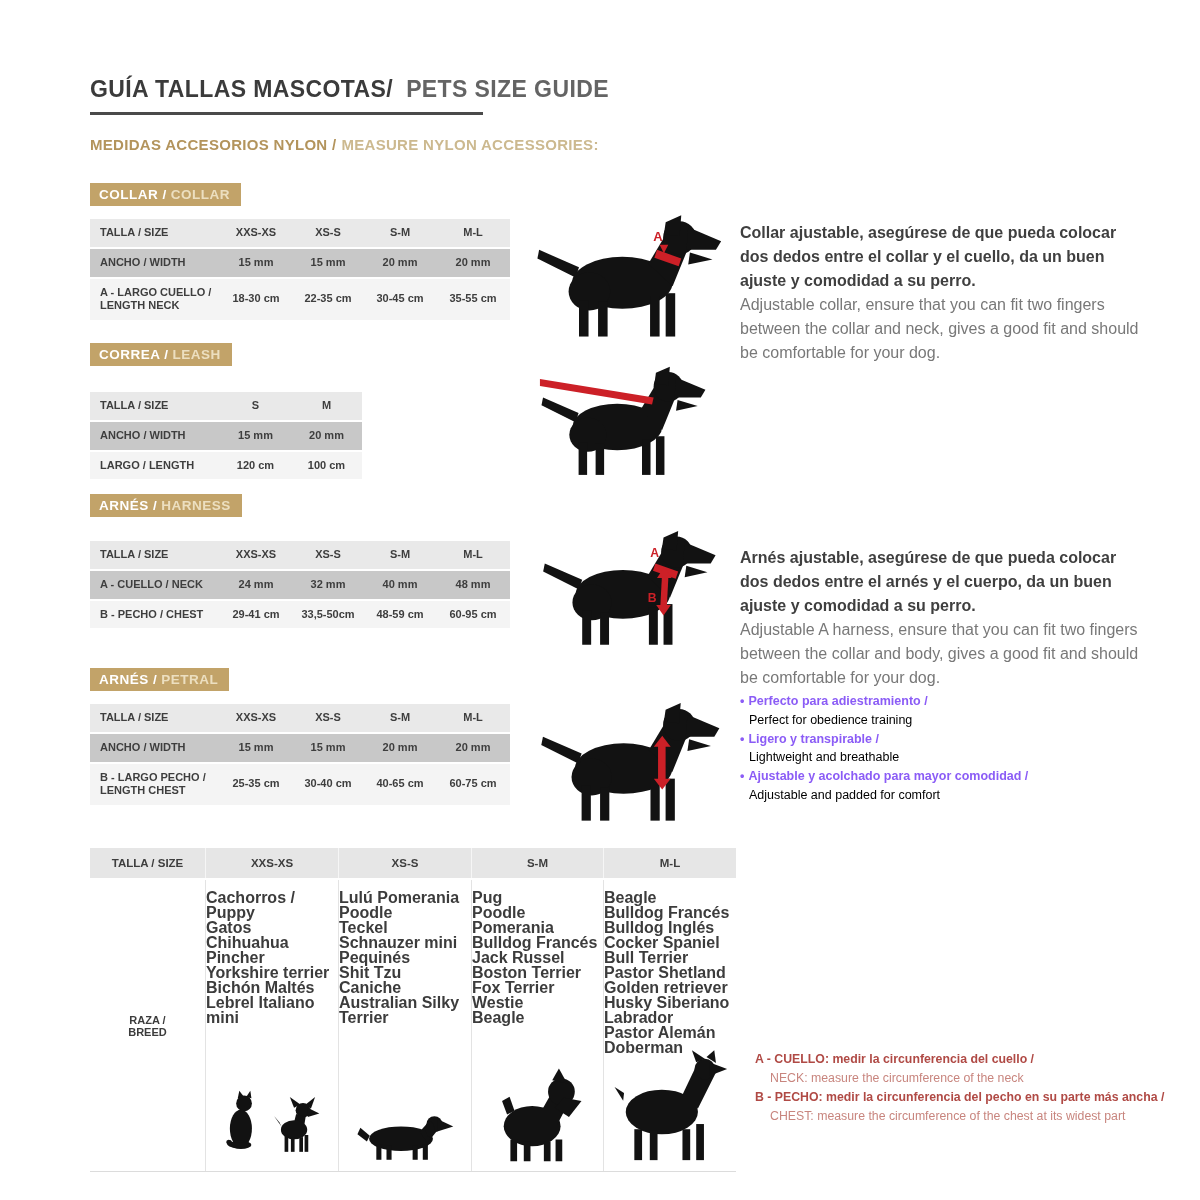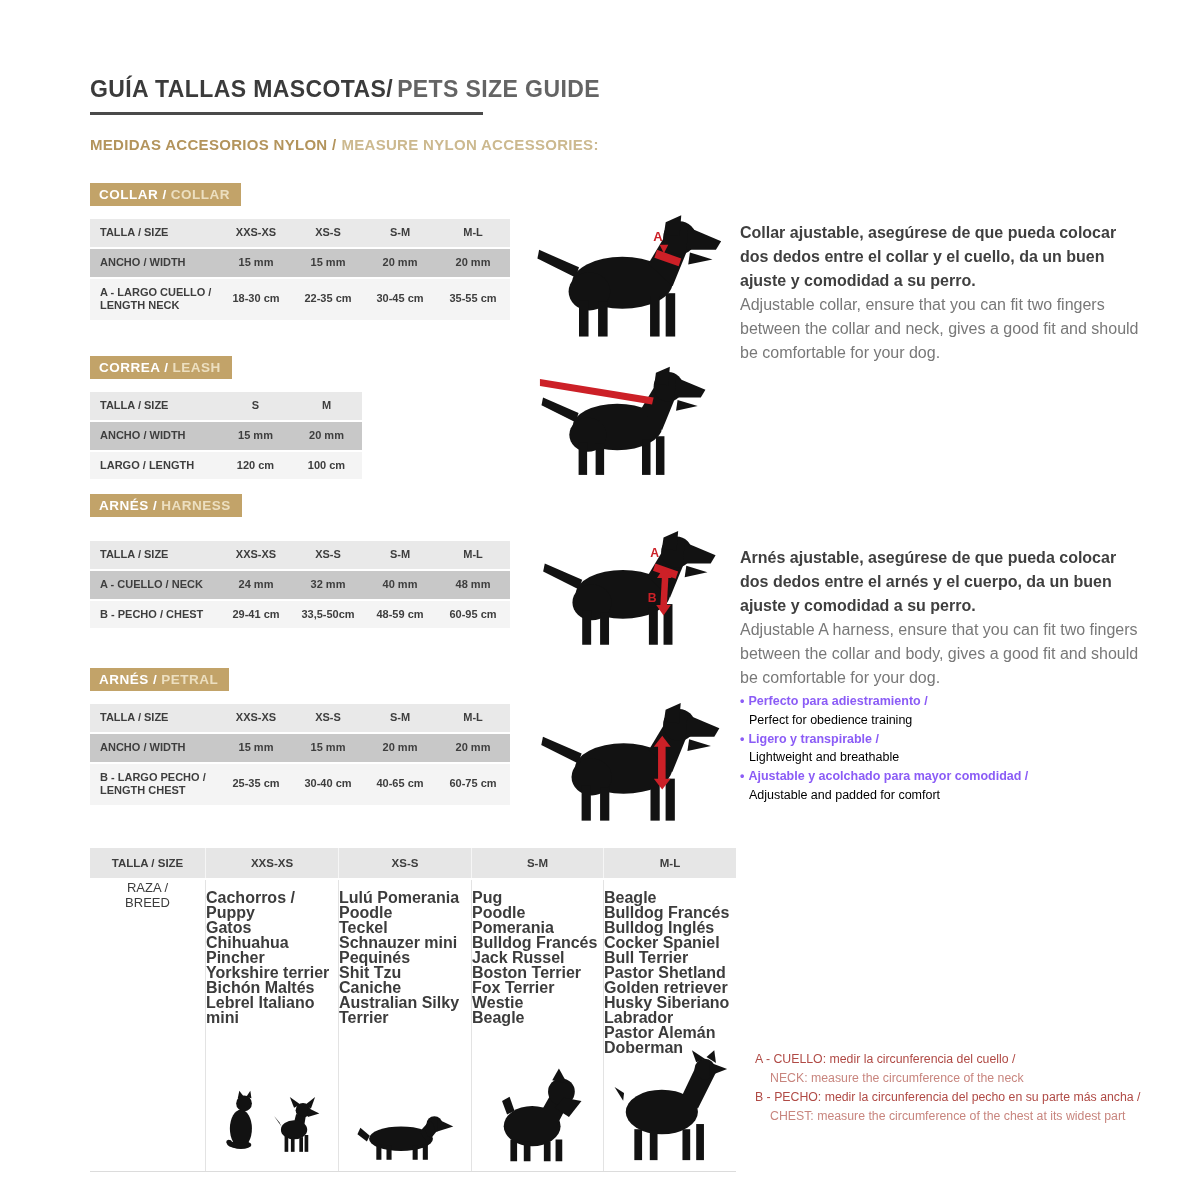--- a/index.html
+++ b/index.html
@@ -3,21 +3,21 @@
 <meta charset="utf-8">
 <style>
   * { margin:0; padding:0; box-sizing:border-box; }
   html,body { background:#ffffff; }
   body { font-family:"Liberation Sans", sans-serif; }
   .page { position:relative; width:1200px; height:1200px; background:#fff; overflow:hidden; color:#3e3e3e; }
 
   
   .title { position:absolute; left:90px; top:76px; width:393px; font-size:23px; font-weight:bold;
            letter-spacing:.4px; color:#3b3b3b; padding-bottom:9px; border-bottom:3px solid #4a4a4a; white-space:nowrap; }
-  .title .en { color:#646464; margin-left:4px; }
+  .title .en { color:#646464; margin-left:13px; }
   .subtitle { position:absolute; left:90px; top:136px; font-size:15px; font-weight:bold; letter-spacing:.3px; color:#b3945c; white-space:nowrap; }
   .subtitle .en { color:#ccb98f; margin-left:5px; }
 
   
   .badge { position:absolute; left:90px; background:#c2a369; color:#fff; font-weight:bold;
            font-size:13.5px; letter-spacing:.5px; padding:4px 11px 4px 9px; white-space:nowrap; }
   .badge .en { color:#ecdfc0; margin-left:4px; }
 
   
   table.size { position:absolute; left:90px; border-collapse:separate; border-spacing:0 2px; table-layout:fixed; }
@@ -45,27 +45,27 @@
   .breed-head { display:flex; background:#e6e6e6; }
   .breed-head .bh { height:30px; display:flex; align-items:center; justify-content:center;
                     font-size:11.5px; font-weight:bold; color:#3e3e3e; border-right:1px solid #f6f6f6; }
   .breed-head .bh:last-child { border-right:none; }
   .breed-body { display:flex; height:292px; margin-top:2px; border-bottom:1px solid #dcdcdc; }
   .breed-body .bc { position:relative; border-right:1px solid #e3e3e3; }
   .breed-body .bc:last-child { border-right:none; }
   .bc .list { padding-top:10px; text-align:left; font-size:16px; font-weight:bold; color:#3c3c3c; }
   .bc .list div { line-height:15px; }
   .bc .sil { position:absolute; left:0; right:0; bottom:8px; display:flex; justify-content:center; align-items:flex-end; gap:9px; }
-  .bc-label { display:flex; justify-content:center; height:100%;
-              font-size:13px; font-weight:normal; color:#3c3c3c; text-align:center; }
+  .bc-label { display:flex; align-items:center; justify-content:center; height:100%;
+              font-size:11px; font-weight:bold; color:#3c3c3c; text-align:center; }
   .bc-label span { width:58px; }
 
   
   .footnotes { position:absolute; left:755px; top:1050px; width:440px; font-size:12.3px; line-height:1.55; }
-  .footnotes .fn-es { color:#b04a45; font-weight:normal; }
+  .footnotes .fn-es { color:#b04a45; font-weight:bold; }
   .footnotes .fn-en { color:#c8857e; padding-left:15px; }
 
   .ink { fill:#121212; }
   .red { fill:#cc2027; }
   .red-letter { fill:#cc2027; font-size:15px; font-weight:bold; font-family:"Liberation Sans",sans-serif; }
   .hidden-defs { position:absolute; width:0; height:0; overflow:hidden; }
 </style>
 </head>
 <body>
 
@@ -194,21 +194,21 @@
       <polygon class="red" points="140,46 168,56 165,65 137,55"></polygon>
       <polygon class="red" points="143,40 153,40 148,50"></polygon>
       <text class="red-letter" x="141" y="36" text-anchor="middle">A</text>
     </svg>
   </div>
   <div class="desc" style="top:221px">
     <div class="es">Collar ajustable, asegúrese de que pueda colocar dos dedos entre el collar y el cuello, da un buen ajuste y comodidad a su perro.</div>
     <div class="en">Adjustable collar, ensure that you can fit two fingers between the collar and neck, gives a good fit and should be comfortable for your dog.</div>
   </div>
 
-  <div class="badge" style="top:356px">
+  <div class="badge" style="top:343px">
     <span>CORREA /</span><span class="en">LEASH</span>
   </div>
   <table class="size" style="top:390px;width:272px">
     <colgroup>
         <col style="width:130px">
         <col style="width:71px">
         <col style="width:71px">
       </colgroup>
     <tbody>
         <tr class="rh">

